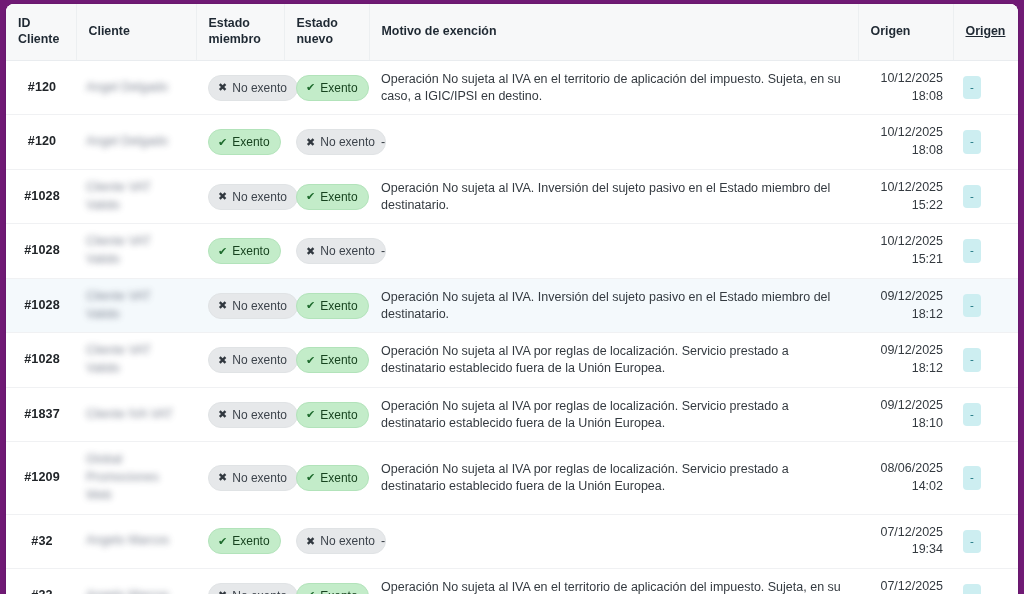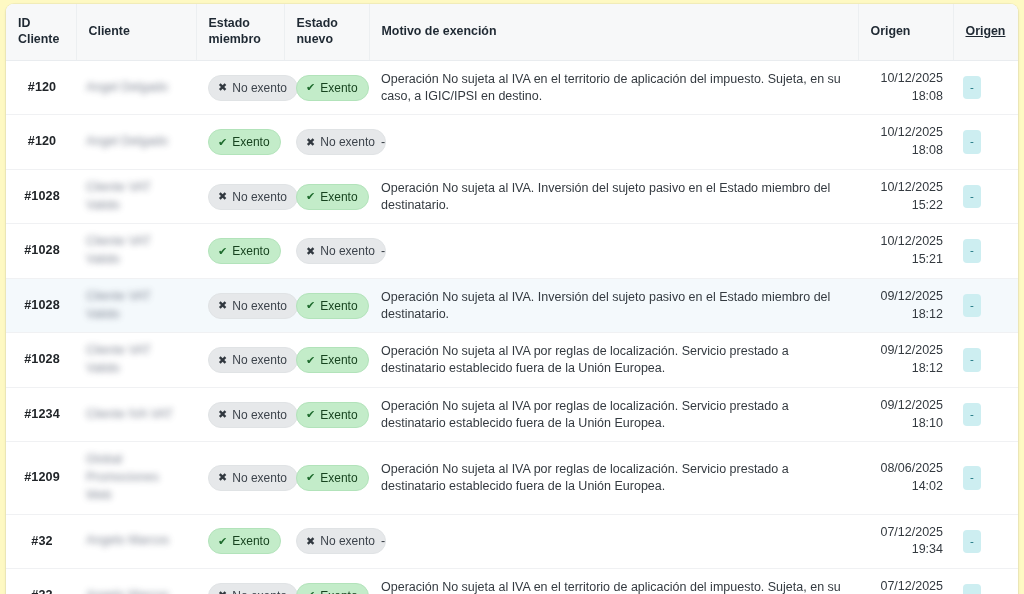--- a/index.html
+++ b/index.html
@@ -6,21 +6,21 @@
   html, body {
     margin: 0; padding: 0;
     width: 1024px; height: 594px;
     background: #ffffff;
     font-family: "Liberation Sans", "DejaVu Sans", sans-serif;
     -webkit-font-smoothing: antialiased;
   }
   #app {
     width: 1024px; height: 594px;
     overflow: hidden;
-    background: #fef9c3;
+    background: #701a75;
     position: relative;
   }
   .table-card {
     position: absolute;
     left: 6px; top: 4px;
     width: 1012px;
     background: #ffffff;
     border-radius: 8px;
     box-shadow: 0 1px 3px rgba(16,24,40,0.10), 0 0 0 1px rgba(16,24,40,0.045);
     overflow: hidden;
@@ -248,21 +248,21 @@
             <td><span class="badge badge-exento">
                 <span class="gly">✔</span>
                 <span>Exento</span>
               </span></td>
             <td class="cell-motivo">Operación No sujeta al IVA por reglas de localización. Servicio prestado a destinatario establecido fuera de la Unión Europea.</td>
             <td class="cell-fecha">09/12/2025
 18:12</td>
             <td class="cell-origen"><span class="origen-badge">-</span></td>
           </tr>
           <tr>
-            <td class="cell-id">#1234</td>
+            <td class="cell-id">#1837</td>
             <td class="cell-nombre"><span class="blur-name">Cliente IVA VAT</span></td>
             <td><span class="badge badge-noexento">
                 <span class="gly">✖</span>
                 <span>No exento</span>
               </span></td>
             <td><span class="badge badge-exento">
                 <span class="gly">✔</span>
                 <span>Exento</span>
               </span></td>
             <td class="cell-motivo">Operación No sujeta al IVA por reglas de localización. Servicio prestado a destinatario establecido fuera de la Unión Europea.</td>

